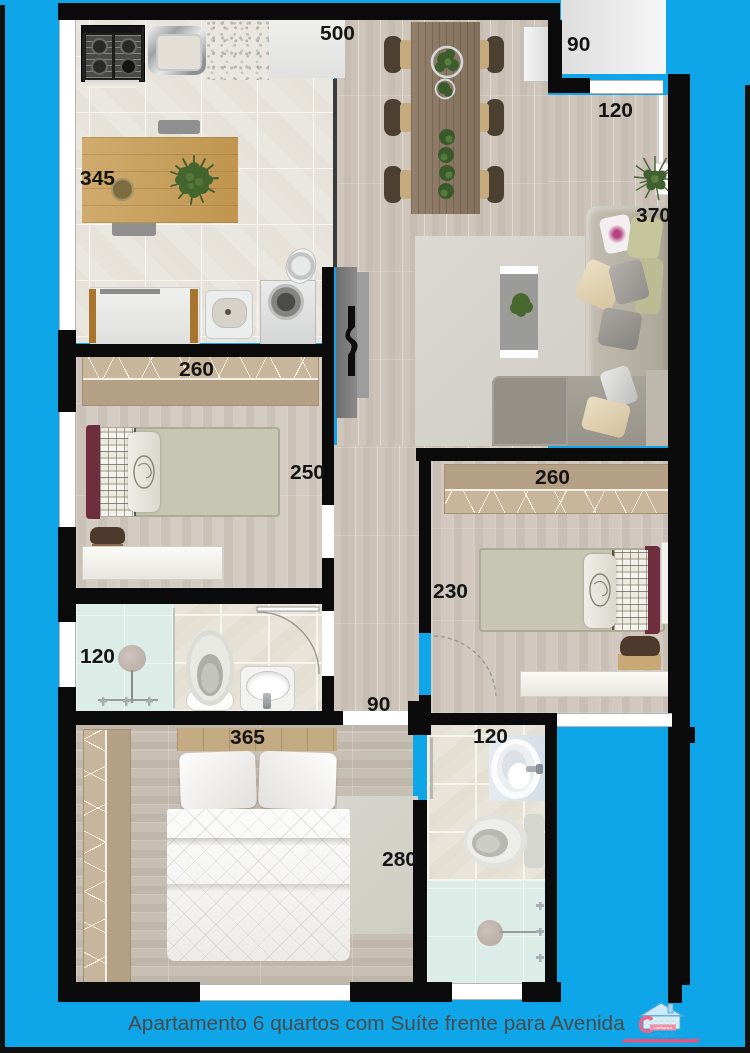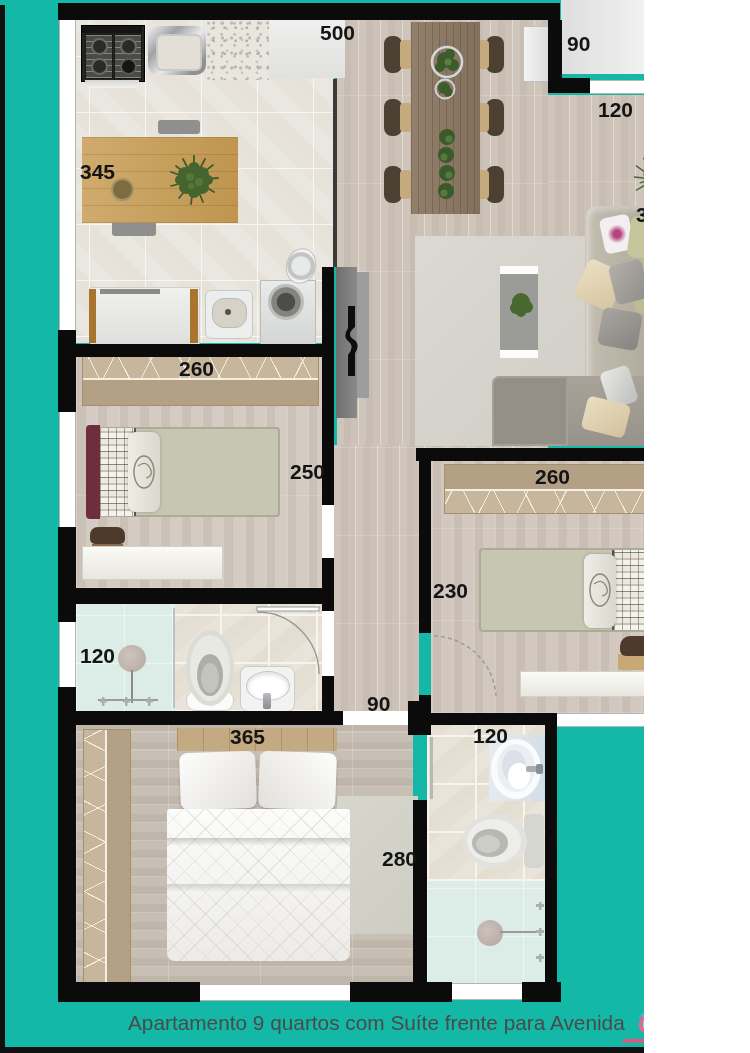--- a/index.html
+++ b/index.html
@@ -1,15 +1,15 @@
 <!DOCTYPE html>
 <html><head><meta charset="utf-8">
 <style>
 html,body{margin:0;padding:0;background:#fff;}
-#page{position:relative;width:644px;height:1053px;background:#14b8a6;overflow:hidden;
+#page{position:relative;width:750px;height:1053px;background:#0ea5e9;overflow:hidden;
  font-family:"Liberation Sans",sans-serif;}
 .abs{position:absolute;}
 .wall{position:absolute;background:#0b0b0b;}
 .lbl{position:absolute;font-weight:bold;font-size:21px;letter-spacing:0px;color:#141414;line-height:1;}
 .win{position:absolute;background:#fff;}
 .winh{border-top:1.5px solid #b5b5b5;border-bottom:1.5px solid #b5b5b5;}
 .winv{border-left:1.5px solid #b5b5b5;border-right:1.5px solid #b5b5b5;}
 .woodv{background-color:#ccc2b7;background-image:
  repeating-linear-gradient(0deg, rgba(255,255,255,.18) 0 1px, rgba(0,0,0,0) 1px 88px),
  repeating-linear-gradient(90deg, #cfc5ba 0 7px, #c7bdb2 7px 14px, #ccc2b7 14px 20.8px, #e0dbd2 20.8px 22px);}
@@ -426,35 +426,35 @@
 <div class="wall" style="left:58px;top:982px;width:142px;height:20px;"></div>
 <div class="win winh" style="left:200px;top:984px;width:150px;height:15px;"></div>
 <div class="wall" style="left:350px;top:982px;width:102px;height:20px;"></div>
 <div class="win winh" style="left:452px;top:983px;width:70px;height:15px;"></div>
 <div class="wall" style="left:522px;top:982px;width:39px;height:20px;"></div>
 
 <div class="lbl" style="left:320px;top:22px;">500</div>
 <div class="lbl" style="left:567px;top:33px;">90</div>
 <div class="lbl" style="left:598px;top:99px;">120</div>
 <div class="lbl" style="left:636px;top:204px;">370</div>
-<div class="lbl" style="left:80px;top:161px;text-align:center;">345</div>
+<div class="lbl" style="left:80px;top:167px;text-align:center;">345</div>
 <div class="lbl" style="left:179px;top:358px;">260</div>
 <div class="lbl" style="left:284px;top:461px;margin-left:6px;">250</div>
 <div class="lbl" style="left:535px;top:466px;">260</div>
 <div class="lbl" style="left:433px;top:580px;">230</div>
 <div class="lbl" style="left:80px;top:645px;">120</div>
 <div class="lbl" style="left:367px;top:693px;">90</div>
 <div class="lbl" style="left:230px;top:726px;">365</div>
 <div class="lbl" style="left:382px;top:848px;">280</div>
 <div class="lbl" style="left:473px;top:725px;">120</div>
 
 <div class="abs" style="left:0;top:5px;width:5px;height:1048px;background:#111;"></div>
 <div class="abs" style="left:745px;top:85px;width:5px;height:968px;background:#111;"></div>
 <div class="abs" style="left:0;top:1047px;width:750px;height:6px;background:#111;"></div>
-<div class="abs" style="left:128px;top:1011px;font-size:20.8px;color:#4a4a4a;white-space:nowrap;">Apartamento 9 quartos com Suíte frente para Avenida</div>
+<div class="abs" style="left:128px;top:1011px;font-size:20.8px;color:#4a4a4a;white-space:nowrap;">Apartamento 6 quartos com Suíte frente para Avenida</div>
 
 <svg class="abs" style="left:621px;top:1001px;" width="82" height="42" viewBox="0 0 82 42">
  <polygon points="40,2 19,15 62,15" fill="#cde8f6" stroke="#55a7d6" stroke-width="1.4"></polygon>
  <rect x="47" y="3" width="5" height="9" fill="#a5d4ec" stroke="#55a7d6" stroke-width="0.8"></rect>
  <rect x="22" y="15" width="37" height="13" fill="#d9eef8" stroke="#55a7d6" stroke-width="0.9"></rect>
  <g fill="#fff" stroke="#8cc4e2" stroke-width="0.4">
         <rect x="27" y="17" width="3" height="2.2"></rect>
         <rect x="33" y="17" width="3" height="2.2"></rect>
         <rect x="39" y="17" width="3" height="2.2"></rect>
         <rect x="45" y="17" width="3" height="2.2"></rect>

